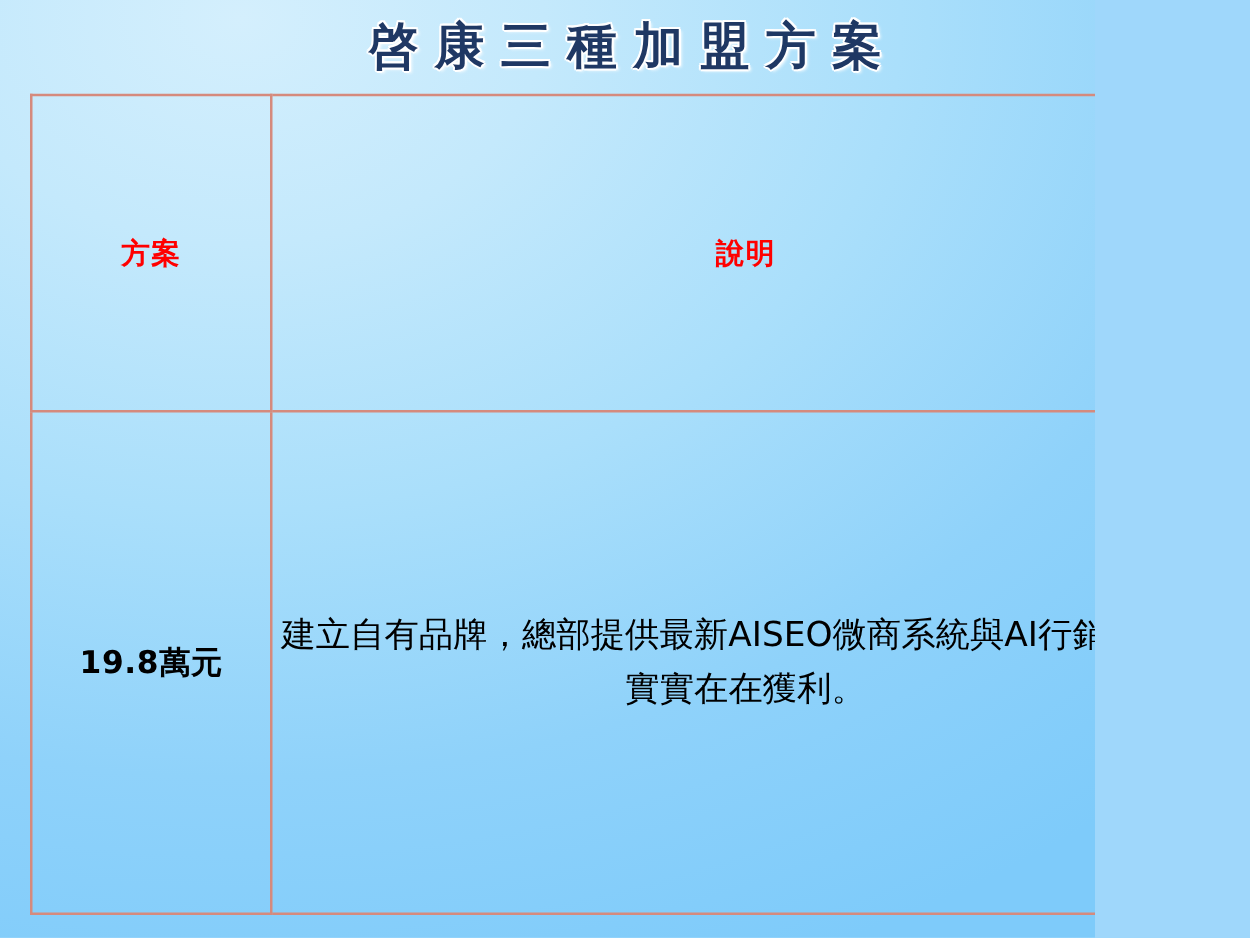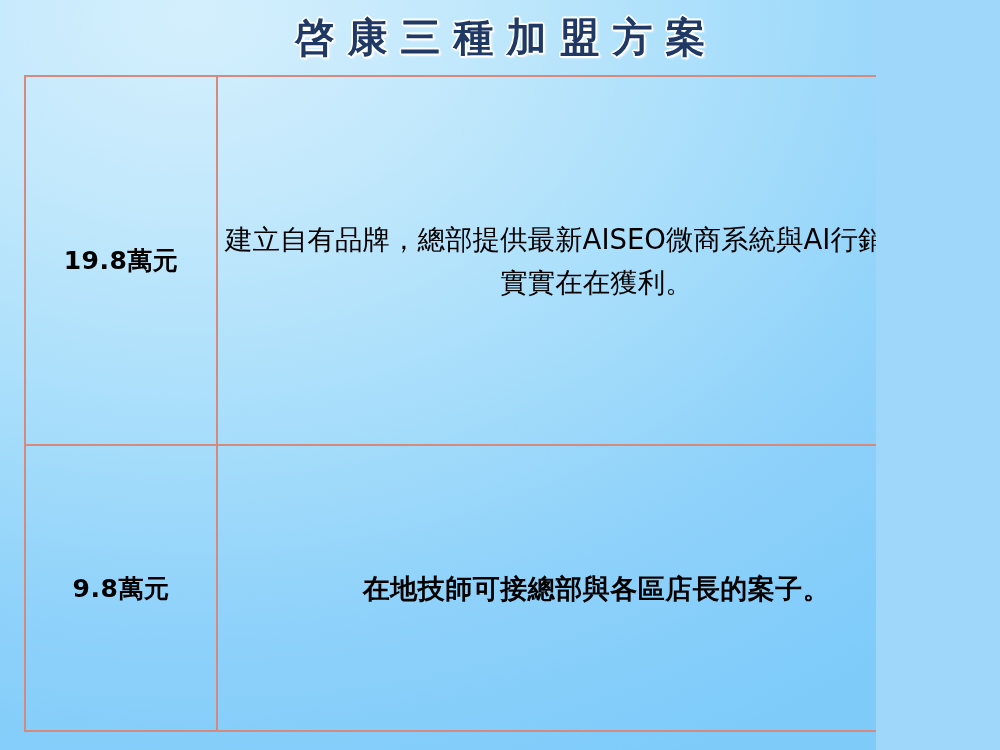--- a/index.html
+++ b/index.html
@@ -127,31 +127,29 @@
 <div id="slide">
 
   <div id="slide-title">啓康三種加盟方案</div>
 
   <table id="plan-table">
     <colgroup>
       <col class="col-plan">
       <col class="col-desc">
     </colgroup>
     <tbody>
+      <tr>
+        <td class="hdr-cell">方案</td>
+        <td class="hdr-cell">說明</td>
+      </tr>
 
       <tr class="row1">
         <td class="plan-cell">19.8萬元</td>
         <td class="desc-cell">
             <span class="desc-inner">建立自有品牌，總部提供最新AISEO微商系統與AI行銷工具，實實在在獲利。</span>
           </td>
       </tr>
 
 
-      <tr class="row3">
-        <td class="plan-cell light">9.8萬元</td>
-        <td class="desc-cell center">
-            <span class="desc-inner">在地技師可接總部與各區店長的案子。</span>
-          </td>
-      </tr>
     </tbody>
   </table>
 
 </div>
 
 </body></html>

